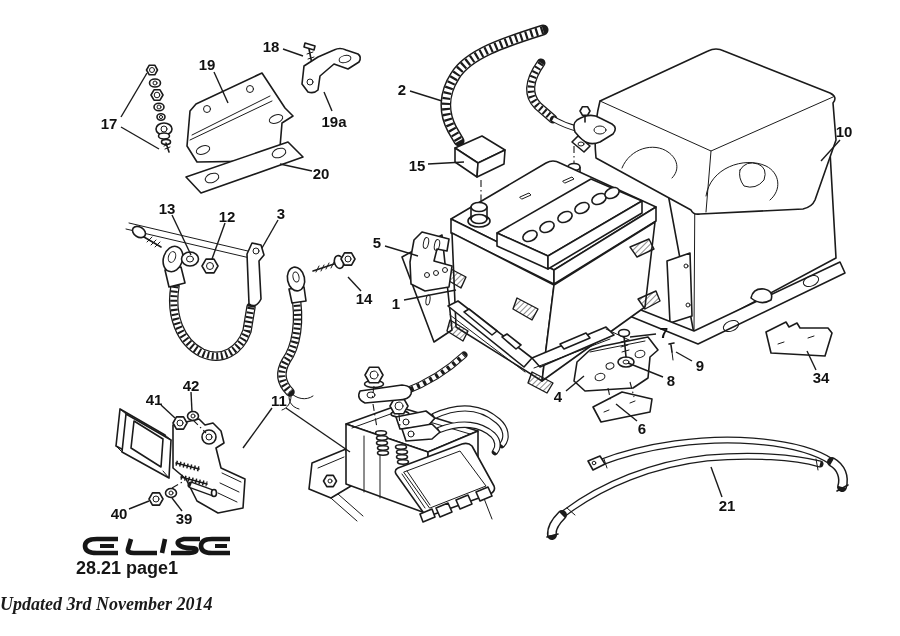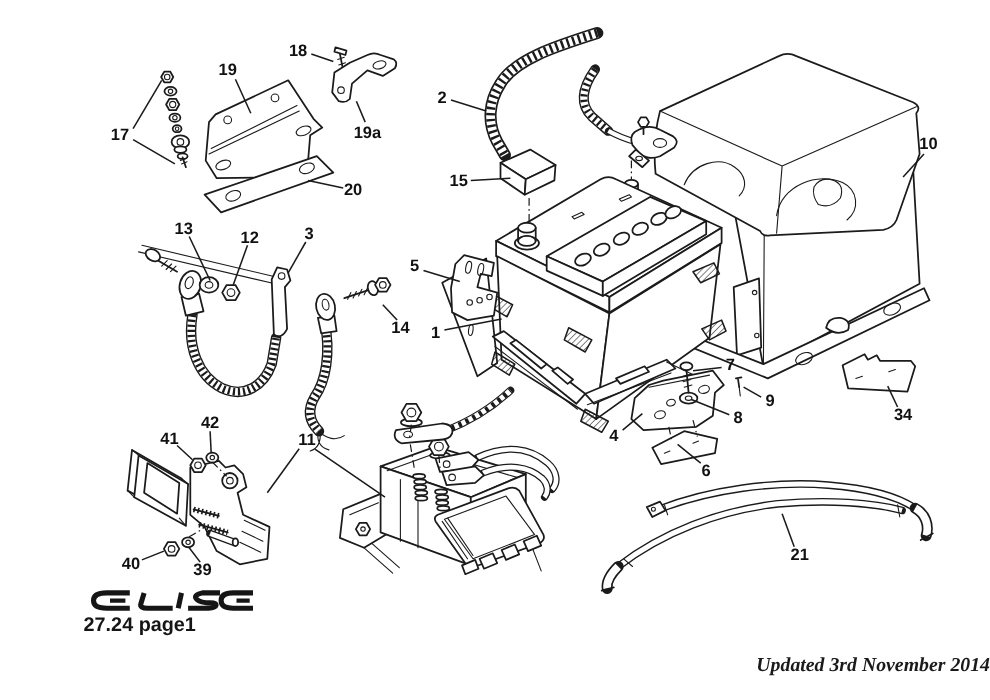--- a/index.html
+++ b/index.html
@@ -13,21 +13,21 @@
   .dd{fill:none;stroke:#1b1b1b;stroke-width:1.1;stroke-dasharray:7 3 1.5 3;}
   .cblo{fill:none;stroke:#1b1b1b;stroke-linecap:round;}
   .cbli{fill:none;stroke:#ffffff;stroke-linecap:butt;}
   .wrap{fill:none;stroke:#1b1b1b;stroke-linecap:butt;}
   .leader{stroke:#1b1b1b;stroke-width:1.4;fill:none;}
   .callout-label{font:bold 15px "Liberation Sans",sans-serif;fill:#111;
                  text-anchor:middle;dominant-baseline:central;}
   .logo{fill:none;stroke:#161616;stroke-width:4.6;stroke-linecap:butt;stroke-linejoin:round;}
   .section-ref{position:absolute;left:76px;top:558px;font:bold 18px "Liberation Sans",sans-serif;
                color:#151515;}
-  .footer-note{position:absolute;left:0;top:594px;width:900px;text-align:right;
+  .footer-note{position:absolute;left:0;top:594px;width:900px;text-align:left;
                font:bold italic 18px "Liberation Serif",serif;color:#1a1a1a;}
 </style>
 </head>
 <body>
 
 <div class="stage">
 <svg width="900" height="636" viewBox="0 0 900 636">
   <defs>
     <pattern id="hch" width="4" height="4" patternUnits="userSpaceOnUse" patternTransform="rotate(45)">
       <line x1="0" y1="0" x2="0" y2="4" stroke="#1b1b1b" stroke-width="1"></line>
@@ -425,15 +425,15 @@
     <path d="M118,539 L97,539 Q85,539 85,546 Q85,553 97,553 L118,553"></path>
     <path d="M100,546 L114,546" stroke-width="4"></path>
     <path d="M131,539 L128,549 Q127,553 134,553 L157,553"></path>
     <path d="M165,539 L162,553"></path>
     <path d="M200,539 L184,539 Q175,541 179,545 Q182,548 191,548 Q198,548 196,551 Q194,553 185,553 L171,553"></path>
     <path d="M230,539 L212,539 Q201,539 201,546 Q201,553 212,553 L230,553"></path>
     <path d="M215,546 L227,546" stroke-width="4"></path>
   </g>
 </svg>
 
-<div class="section-ref">27.24 page1</div>
+<div class="section-ref">28.21 page1</div>
 <div class="footer-note">Updated 3rd November 2014</div>
 </div>
 
 </body></html>

